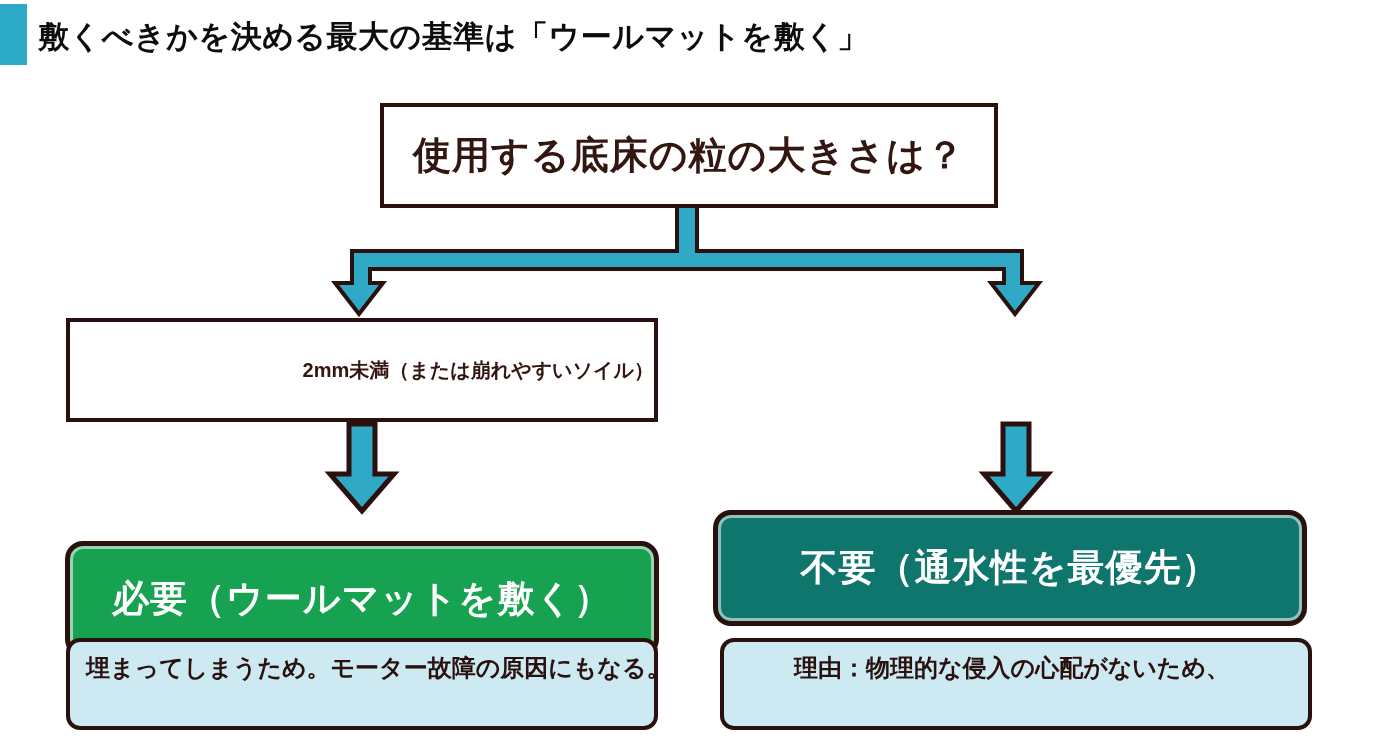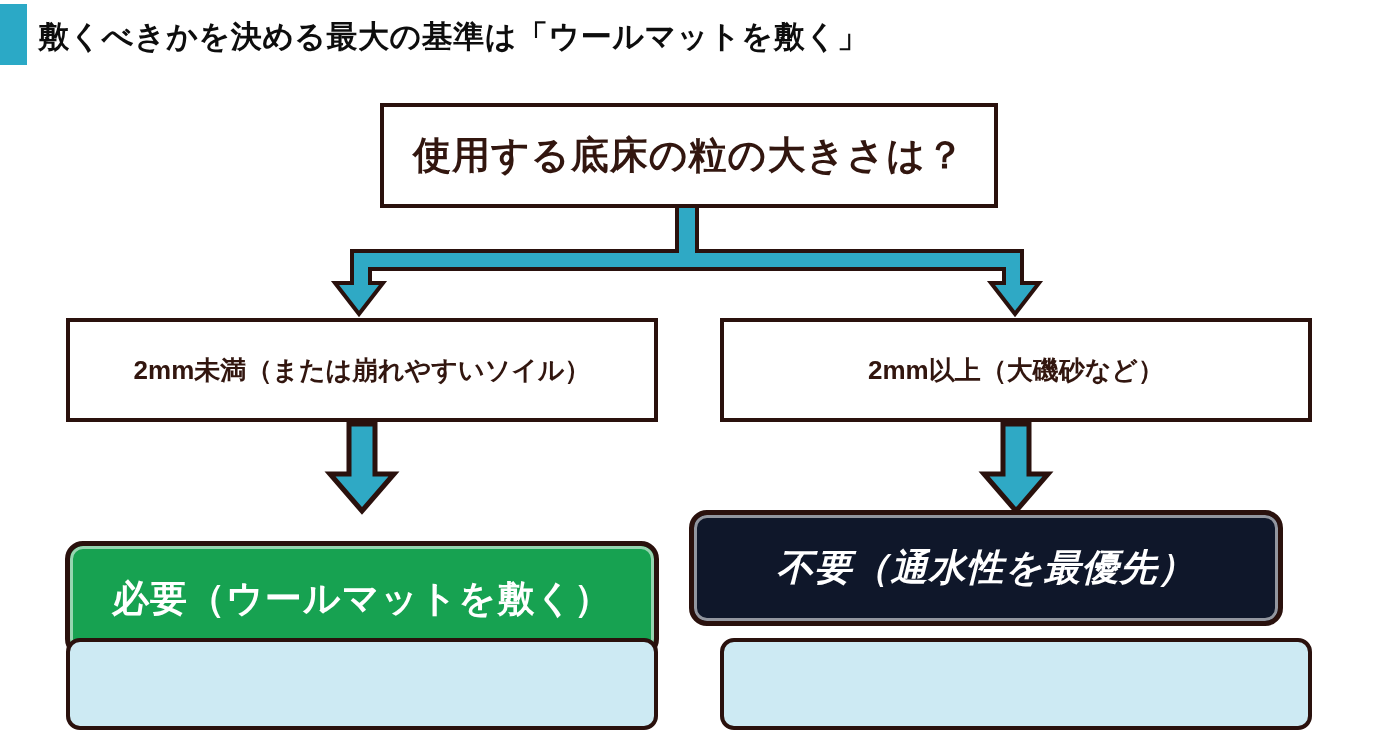--- a/index.html
+++ b/index.html
@@ -12,29 +12,29 @@
     position:absolute;left:38px;top:16px;font-size:31px;font-weight:900;
     color:#0d0d0d;letter-spacing:0.5px;white-space:nowrap;
   }
   .connector-svg{position:absolute;left:0;top:0;}
   .box{
     position:absolute;box-sizing:border-box;border:4px solid #2A110D;background:#ffffff;
     display:flex;align-items:center;justify-content:center;text-align:center;
     color:#32160F;font-weight:900;white-space:nowrap;
   }
   .question-box{left:380px;top:103px;width:618px;height:105px;font-size:38px;letter-spacing:1px;}
-  .branch-box{font-size:26px;}
+  .branch-box{font-size:20px;justify-content:flex-end;}
   .branch-left{left:66px;top:318px;width:592px;height:104px;}
   .branch-right{left:720px;top:318px;width:592px;height:104px;}
   .result-box{
     border-width:5px;border-radius:18px;color:#ffffff;font-size:37px;letter-spacing:1px;
     box-shadow:inset 0 0 0 3px rgba(255,255,255,0.55);
   }
   .result-left{left:65px;top:510px;width:594px;height:116px;background:#17A251;margin-top:31px;}
-  .result-right{left:689px;top:510px;width:594px;height:116px;background:#0f172a;font-style:italic;}
+  .result-right{left:713px;top:510px;width:594px;height:116px;background:#0f766e;}
   .reason-box{
     position:absolute;box-sizing:border-box;border:4px solid #2A110D;border-radius:14px;
     background:#CDEAF3;color:#2A110D;font-weight:900;font-size:24px;line-height:35px;
     padding:8px 12px 6px 16px;white-space:nowrap;
   }
   .reason-left{left:66px;top:638px;width:592px;height:92px;}
   .reason-right{left:720px;top:638px;width:592px;height:92px;padding-left:70px;}
   .reason-line{display:block;}
 </style>
 </head>
@@ -56,31 +56,30 @@
   </svg>
 
   <div class="box question-box">
     <span>使用する底床の粒の大きさは？</span>
   </div>
 
   <div class="box branch-box branch-left">
     <span>2mm未満（または崩れやすいソイル）</span>
   </div>
 
-  <div class="box branch-box branch-right">
-    <span>2mm以上（大磯砂など）</span>
-  </div>
 
   <div class="box result-box result-left">
     <span>必要（ウールマットを敷く）</span>
   </div>
 
   <div class="box result-box result-right">
     <span>不要（通水性を最優先）</span>
   </div>
 
   <div class="reason-box reason-left">
+    <span class="reason-line">埋まってしまうため。モーター故障の原因にもなる。</span>
   </div>
 
   <div class="reason-box reason-right">
+    <span class="reason-line">理由：物理的な侵入の心配がないため、</span>
   </div>
 
 </div>
 
 </body></html>

